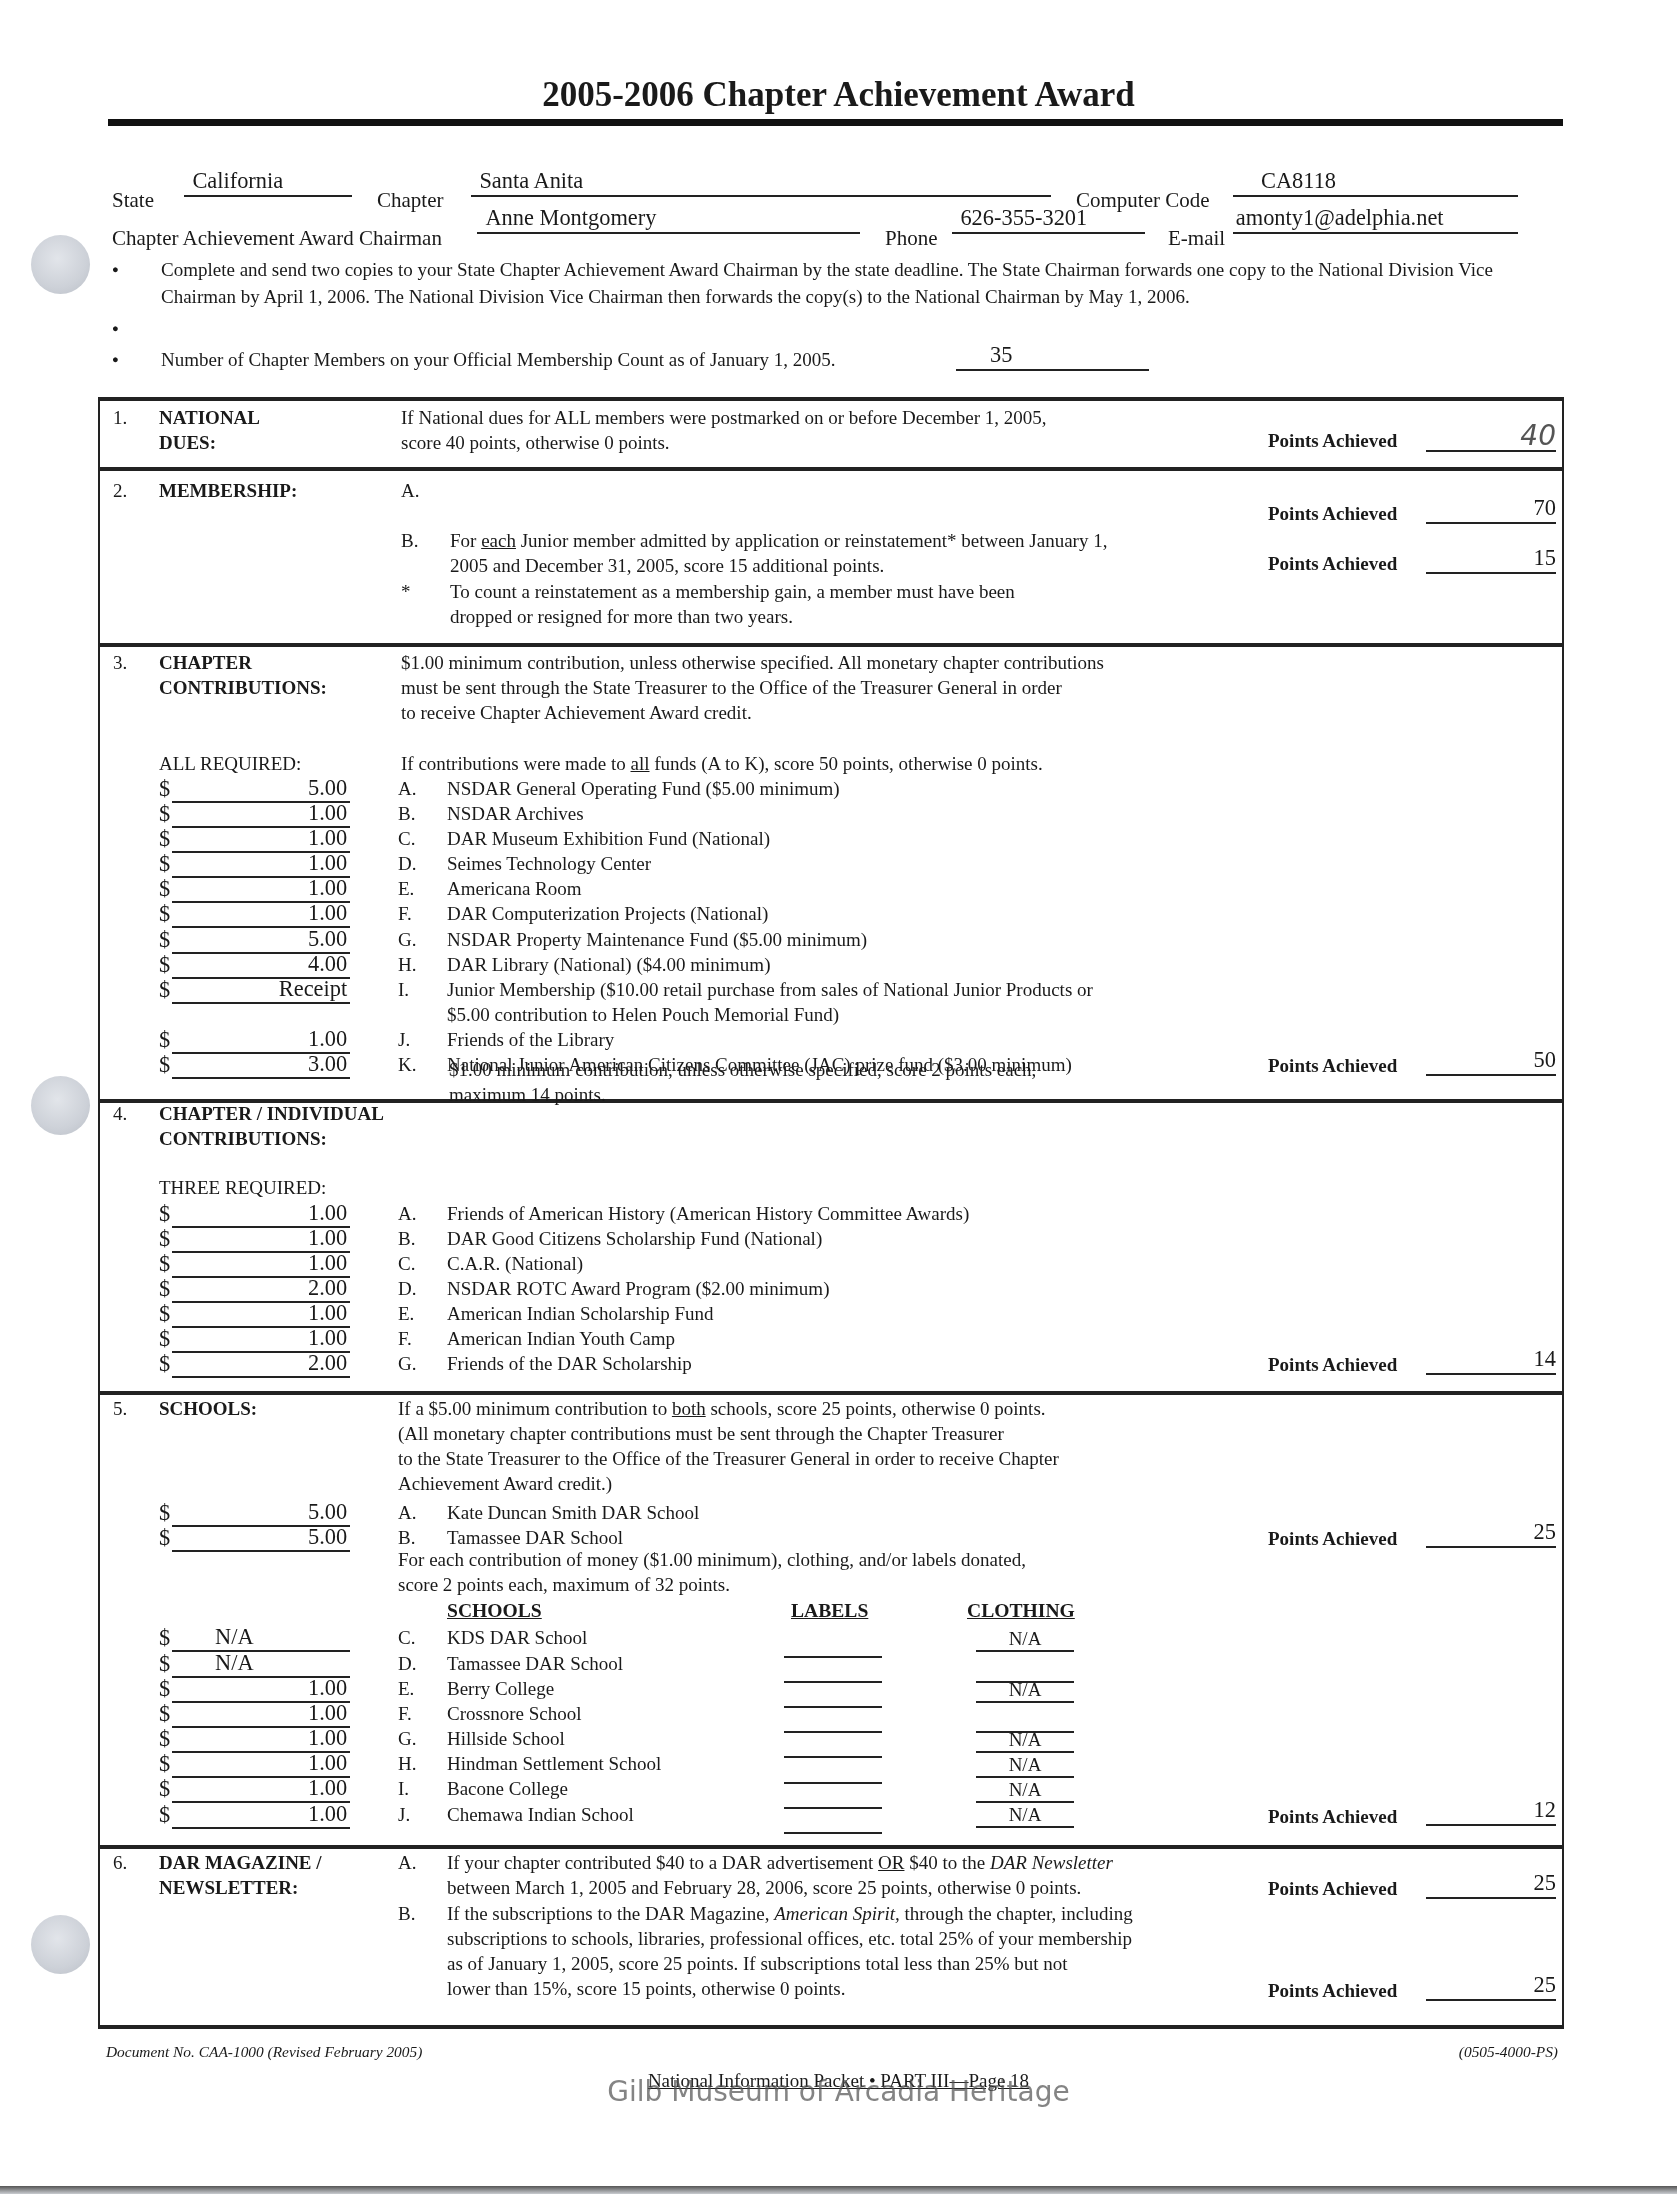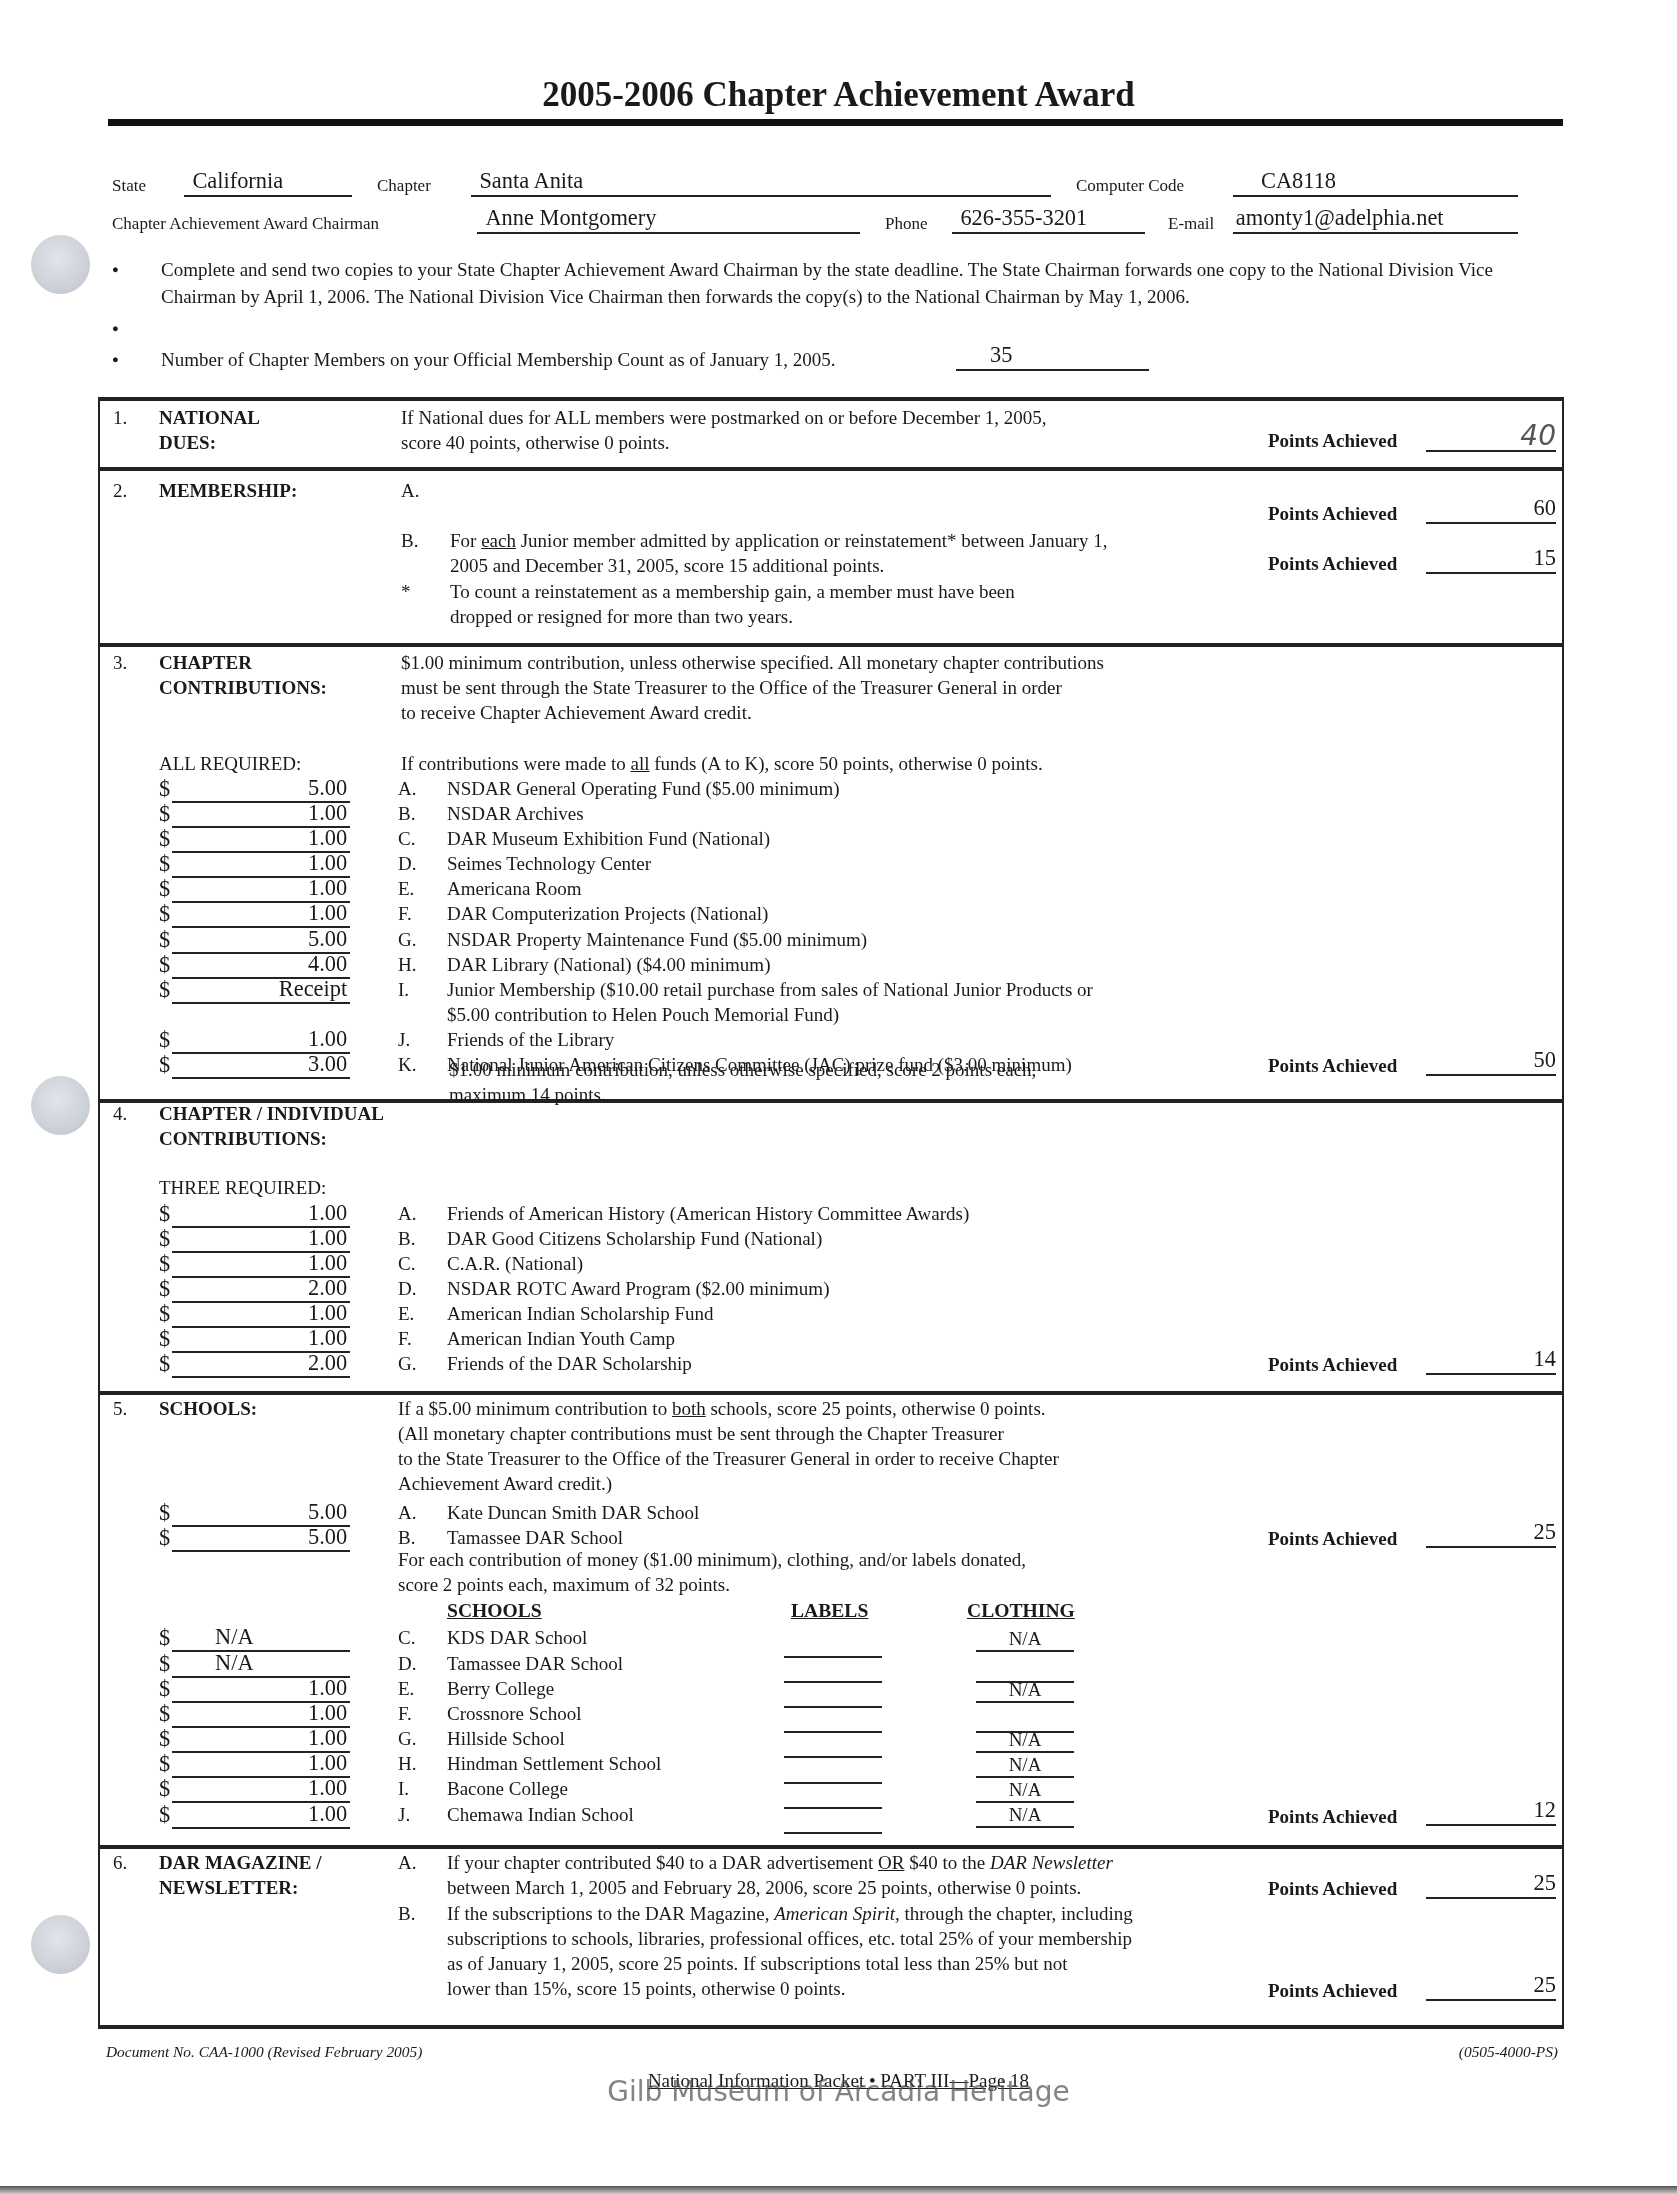--- a/index.html
+++ b/index.html
@@ -5,21 +5,21 @@
   html, body { margin: 0; padding: 0; }
   body {
     width: 1677px; height: 2194px; background: #ffffff; position: relative; overflow: hidden;
     font-family: "Liberation Serif", "DejaVu Serif", serif; color: #1a1a1a;
   }
   .abs { position: absolute; }
   .hole { position: absolute; width: 59px; height: 59px; border-radius: 50%;
     background: radial-gradient(circle at 45% 40%, #e2e5ea 0%, #cdd1d8 60%, #b9bec6 100%); left: 31px; }
   .title { left: 0; width: 1677px; top: 75px; text-align: center; font-size: 35px; font-weight: bold; }
   .title-rule { left: 108px; top: 119px; width: 1455px; height: 7px; background: #111; }
-  .lbl { font-size: 17px; }
+  .lbl { font-size: 21px; margin-top: 12px; }
   .fill { font-size: 22.4px; border-bottom: 2.1px solid #222; padding: 0 0 1.4px 8.4px; box-sizing: border-box; height: 29px; line-height: 26.6px; }
   .bullet-row { left: 112px; font-size: 19px; line-height: 26.6px; display: flex; width: 1440px; }
   .bullet-row .dot { width: 49px; flex: none; }
   .bullet-row .dot::before { content: "\25CF"; font-size: 11.2px; position: relative; top: -2.8px; }
   .box { left: 98px; width: 1466px; border-left: 2.8px solid #222; border-right: 2.8px solid #222; box-sizing: border-box; }
   .hrule { left: 98px; width: 1466px; height: 4.2px; background: #222; }
   .sec { font-size: 19px; line-height: 25px; }
   .num { left: 113px; }
   .head { left: 159px; font-weight: bold; }
   .txt { font-size: 19px; line-height: 25px; }
@@ -117,21 +117,21 @@
   </div>
 </div>
 <div class="abs item" style="top:579px;left:401px;">
   <span class="ltr">*</span>
   <div>
     <div>To count a reinstatement as a membership gain, a member must have been</div>
     <div>dropped or resigned for more than two years.</div>
   </div>
 </div>
 <div class="abs pa-label" style="top:503px;">Points Achieved</div>
-<div class="abs pa-val" style="top:495px;">60</div>
+<div class="abs pa-val" style="top:495px;">70</div>
 <div class="abs pa-label" style="top:553px;">Points Achieved</div>
 <div class="abs pa-val" style="top:545px;">15</div>
 
 <div class="abs sec num" style="top:650px;">3.</div>
 <div class="abs sec head" style="top:650px;">
   <div>CHAPTER</div>
   <div>CONTRIBUTIONS:</div>
 </div>
 <div class="abs txt" style="left:401px;top:650px;">
   <div><span class="b">$1.00 minimum contribution</span><span>, unless otherwise specified. </span><span class="b">All</span><span> monetary chapter contributions</span></div>

